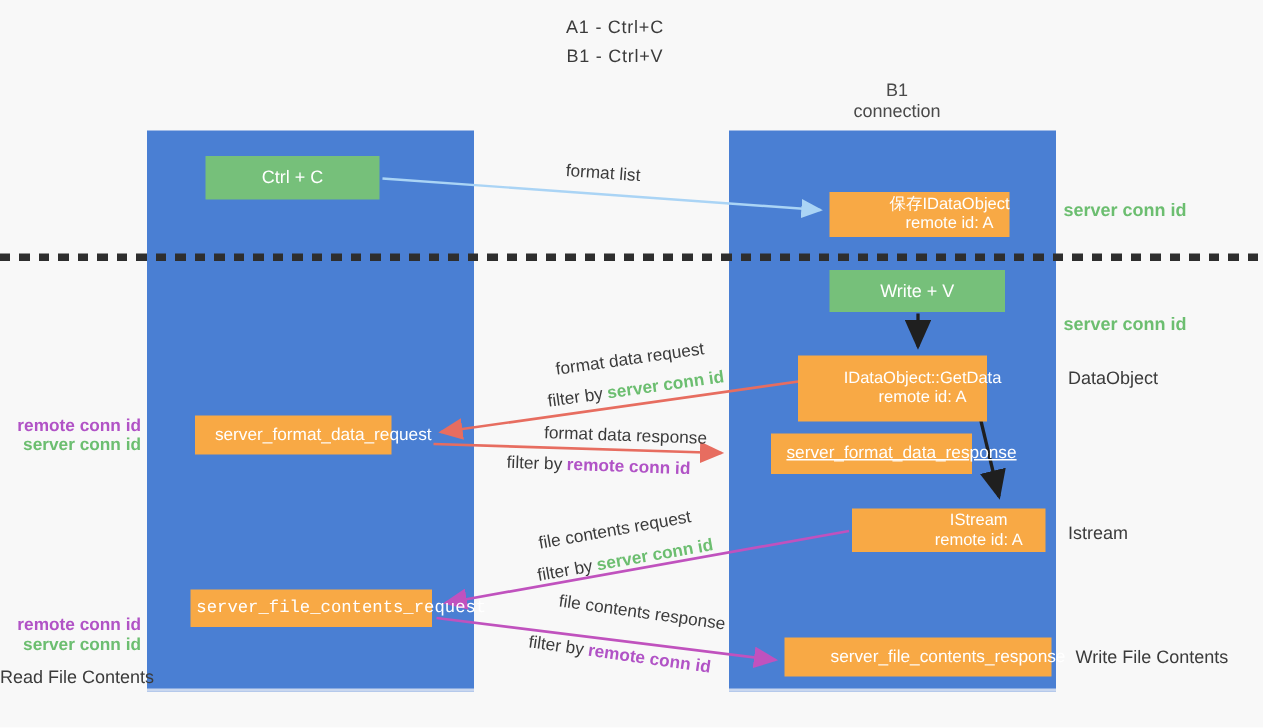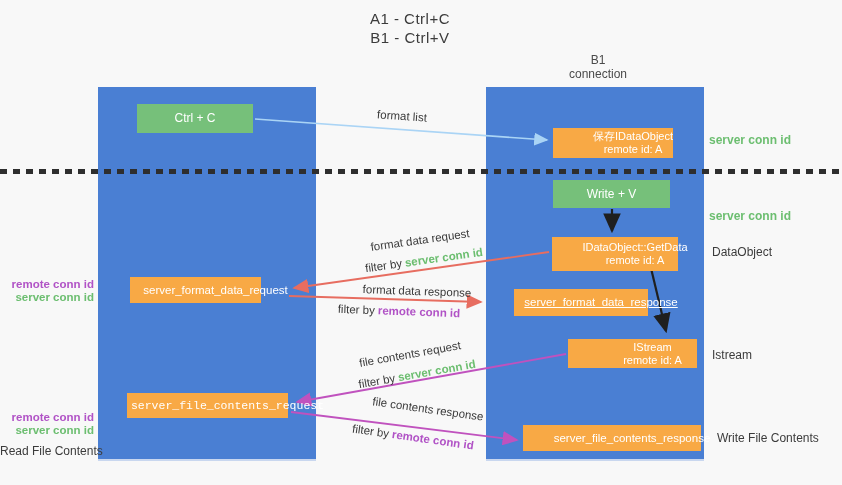--- a/index.html
+++ b/index.html
@@ -5,21 +5,21 @@
   * { margin:0; padding:0; box-sizing:border-box; }
   html,body { background:#fff; }
   body { font-family:"Liberation Sans", sans-serif; }
   .canvas {
     position:relative; width:842px; height:485px;
     background:var(--background,#f8f8f8); overflow:hidden;
     color:var(--text-dark,#3b3b3b);
   }
   .title {
     position:absolute; left:280px; top:9px; width:260px;
-    text-align:center; font-size:15px; line-height:19px;
+    text-align:center; font-size:12px; line-height:19px;
     color:var(--text-dark,#3b3b3b); letter-spacing:.5px;
   }
   .ll-header {
     position:absolute; width:110px; text-align:center;
     top:53px; font-size:12px; line-height:14px; color:#4a4a4a;
   }
   .ll-header.left { left:153px;margin-top:32px; }
   .ll-header.right { left:543px; }
   .column {
     position:absolute; top:87px; width:218px; height:374px;
@@ -45,21 +45,21 @@
     position:absolute; display:flex; flex-direction:column;
     align-items:center; justify-content:center;
     color:#fff; font-size:11.5px; line-height:13px; text-align:center;
     white-space:nowrap;
   }
   .node.green { background:var(--box-green,#76c07a); font-size:12px; }
   .node.orange { background:var(--box-orange,#f8a945);padding-left:40px; }
   .n-ctrl-c   { left:137px; top:104px; width:116px; height:29px; }
   .n-save     { left:553px; top:128px; width:120px; height:30px; font-size:11px; }
   .n-ctrl-v   { left:553px; top:180px; width:117px; height:28px; }
-  .n-getdata  { left:552px; top:237px; width:126px; height:34px; font-size:11px; }
+  .n-getdata  { left:532px; top:237px; width:126px; height:44px; font-size:11px; }
   .n-istream  { left:568px; top:339px; width:129px; height:29px; font-size:11px; }
   .n-fmt-req  { left:130px; top:277px; width:131px; height:26px; }
   .n-fmt-res  { left:514px; top:289px; width:134px; height:27px;text-decoration:underline; }
   .n-file-req { left:127px; top:393px; width:161px; height:25px;font-family:Liberation Mono, monospace; }
   .n-file-res { left:523px; top:425px; width:178px; height:26px; }
   .lbl {
     position:absolute; font-size:11.5px; white-space:nowrap;
     color:var(--text-dark,#3b3b3b);
     transform:translate(-50%,-50%) rotate(var(--r,0deg));
   }

